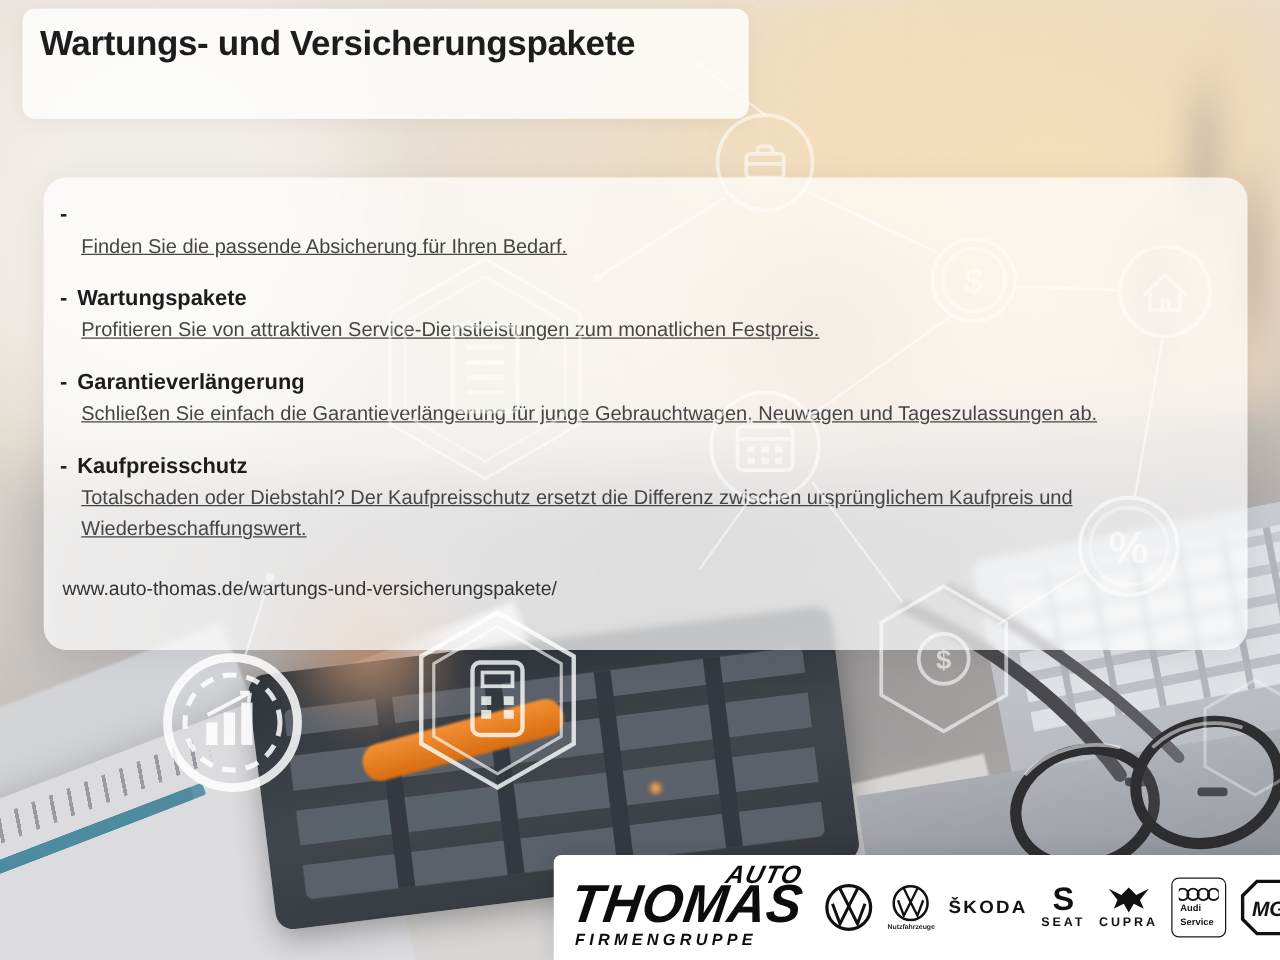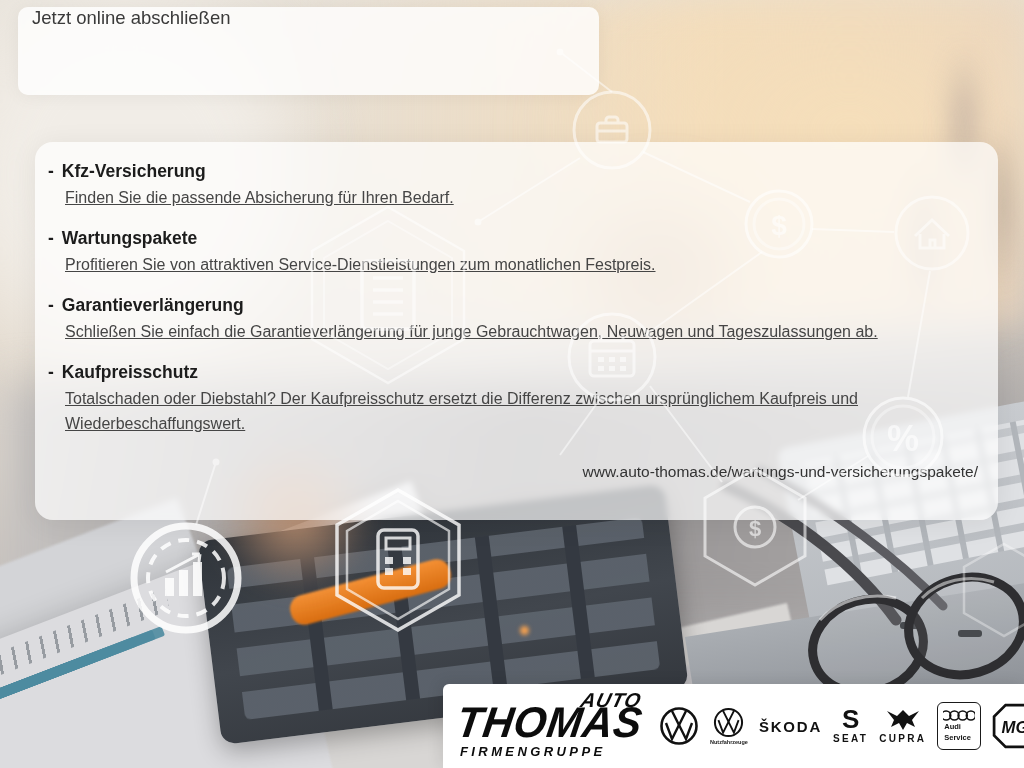--- a/index.html
+++ b/index.html
@@ -67,21 +67,21 @@
 
   .content-box{position:absolute;z-index:3;left:35px;top:142px;width:963px;height:378px;box-sizing:border-box;
            background:rgba(255,255,255,.7);border-radius:18px;padding:16px 20px 0 13px;
            backdrop-filter:blur(3px);box-shadow:0 4px 28px rgba(0,0,0,.07);}
   .pkg{margin-bottom:14px;}
   .pkg-title{display:flex;gap:8px;font-size:17.5px;font-weight:bold;color:#1c1c1c;line-height:1.5;}
   .pkg-desc{margin:2px 0 0 17px;font-size:16px;color:#454545;line-height:1.55;max-width:915px;text-decoration:underline;}
   .pkg:nth-of-type(4) .pkg-desc{max-width:820px;}
   .more{margin-top:26px;}
   .more-label{margin:0;font-size:18.5px;font-weight:bold;color:#1c1c1c;}
-  .more-url{margin:5px 0 0 2px;font-size:15.5px;color:#333;text-align:right;}
+  .more-url{margin:5px 0 0 2px;font-size:15.5px;color:#333;}
 
   
   .footer{position:absolute;z-index:6;left:443px;right:0;top:684px;bottom:0;background:#fff;
           border-top-left-radius:6px;display:flex;align-items:center;gap:10px;
           padding:0 8px 0 14px;box-sizing:border-box;box-shadow:-4px -2px 14px rgba(0,0,0,.08);}
   .thomas{position:relative;width:192px;height:74px;flex:0 0 auto;color:#0c0c0c;}
   .t-auto{position:absolute;top:0;right:8px;font-style:italic;font-weight:bold;font-size:20px;
           letter-spacing:1px;transform:skewX(-14deg);}
   .t-name{position:absolute;top:13px;left:0;font-style:italic;font-weight:bold;font-size:42px;
           line-height:1;transform:skewX(-8deg) scaleY(1.02);letter-spacing:.5px;}
@@ -239,28 +239,27 @@
       <polygon points="0,-58 50,-29 50,29 0,58 -50,29 -50,-29" stroke-width="3"></polygon>
       <circle r="20" stroke-width="3"></circle>
       <text x="0" y="1" fill="#fff" stroke="none" font-size="22" font-weight="bold" text-anchor="middle" dominant-baseline="central">$</text>
     </g>
     <g transform="translate(1004,590)" stroke="#fff" fill="none" opacity=".35">
       <polygon points="0,-46 40,-23 40,23 0,46 -40,23 -40,-23" stroke-width="2.5"></polygon>
     </g>
   </svg>
 
   <header class="header-box">
-    <p>Jetzt online abschließen</p>
+    <h1>Wartungs- und Versicherungspakete</h1>
   </header>
 
   <section class="content-box">
     <div class="pkg">
       <div class="pkg-title">
         <span>-</span>
-        <span>Kfz-Versicherung</span>
       </div>
       <p class="pkg-desc">Finden Sie die passende Absicherung für Ihren Bedarf.</p>
     </div>
     <div class="pkg">
       <div class="pkg-title">
         <span>-</span>
         <span>Wartungspakete</span>
       </div>
       <p class="pkg-desc">Profitieren Sie von attraktiven Service-Dienstleistungen zum monatlichen Festpreis.</p>
     </div>

